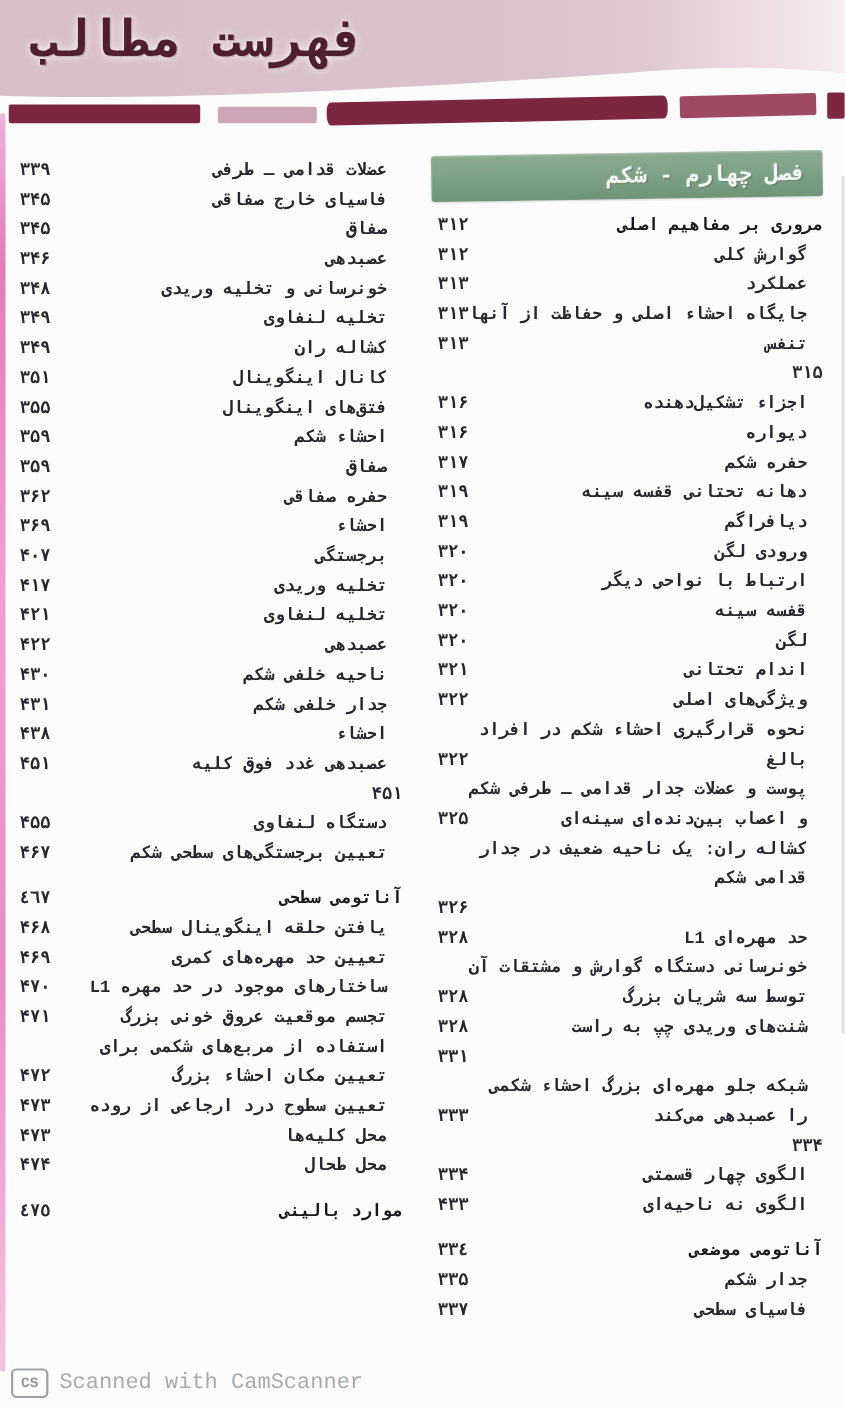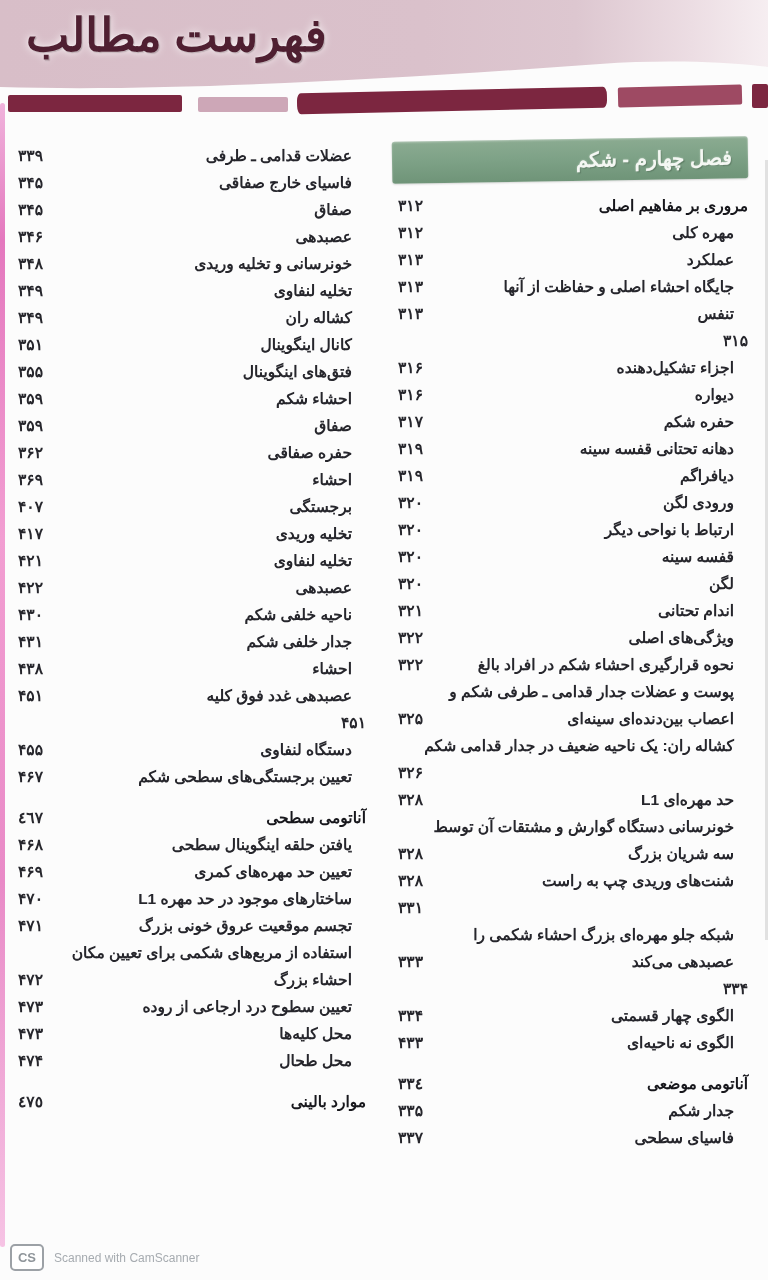--- a/index.html
+++ b/index.html
@@ -10,21 +10,21 @@
     --green:#7ea287;
     --title-maroon:#4f1f31;
     --text:#26262c;
     --footer-gray:#a6abb0;
     --edge-pink:#ee96cf;
   }
   html,body{margin:0;padding:0;}
   .page{
     position:relative;width:768px;height:1280px;overflow:hidden;
     background:#fcfcfc;
-    font-family:Liberation Sans, sans-serif;
+    font-family:Liberation Mono, monospace;
     color:var(--text);
   }
   
   .banner{
     position:absolute;left:0;top:0;width:768px;height:96px;
     background:linear-gradient(90deg,#d8bec8 0%,#dac1cb 55%,#ddc7d0 75%,#ecdde3 90%,#f6eef1 100%);
   }
   .banner-wave{position:absolute;left:0;top:0;width:768px;height:110px;pointer-events:none;}
   .page-title{
     position:absolute;left:26px;top:8px;
@@ -74,21 +74,21 @@
     background:linear-gradient(180deg,#f0b3dc 0%,#e478be 12%,#f29ed2 38%,#e98ac7 68%,#f6c3e4 100%);
   }
   .edge-right{position:absolute;right:0;top:160px;width:3px;height:780px;background:#dadada;opacity:.8;}
   
   .footer{position:absolute;left:10px;top:1244px;display:flex;align-items:center;gap:10px;}
   .cs-badge{
     width:30px;height:23px;border:2px solid #9ca1a6;border-radius:5px;
     color:#8f959a;font-size:13px;font-weight:bold;
     display:flex;align-items:center;justify-content:center;background:#fff;
   }
-  .cs-text{color:var(--footer-gray);font-size:12px;}
+  .cs-text{color:var(--footer-gray);font-size:20px;}
 </style>
 </head>
 <body>
 
 <div class="page">
 
   <div class="banner"></div>
   <svg class="banner-wave" viewBox="0 0 768 110" width="768" height="110">
     <path d="M0,87 C160,92 380,80 600,64 C660,60 720,61 768,67 L768,110 L0,110 Z" fill="#fcfcfc"></path>
   </svg>
@@ -103,21 +103,21 @@
   <div class="chapter-header">
     <span class="txt">فصل چهارم - شکم</span>
   </div>
 
   <div class="col col-right" id="col-right">
       <div class="entry bold">
         <span class="t">مروری بر مفاهیم اصلی</span>
         <span class="p">۳۱۲</span>
       </div>
       <div class="entry">
-        <span class="t">مهره کلی</span>
+        <span class="t">گوارش کلی</span>
         <span class="p">۳۱۲</span>
       </div>
       <div class="entry">
         <span class="t">عملکرد</span>
         <span class="p">۳۱۳</span>
       </div>
       <div class="entry">
         <span class="t">جایگاه احشاء اصلی و حفاظت از آنها</span>
         <span class="p">۳۱۳</span>
       </div>

